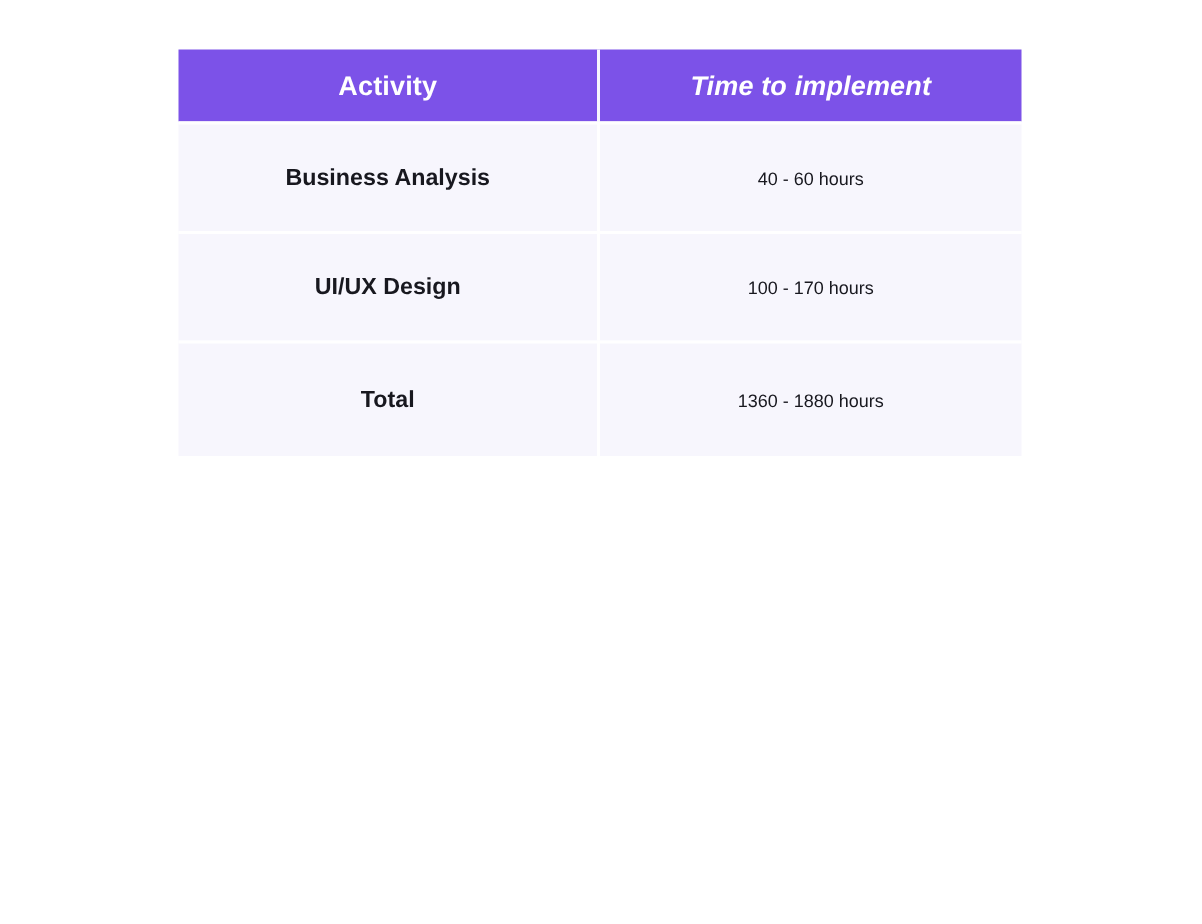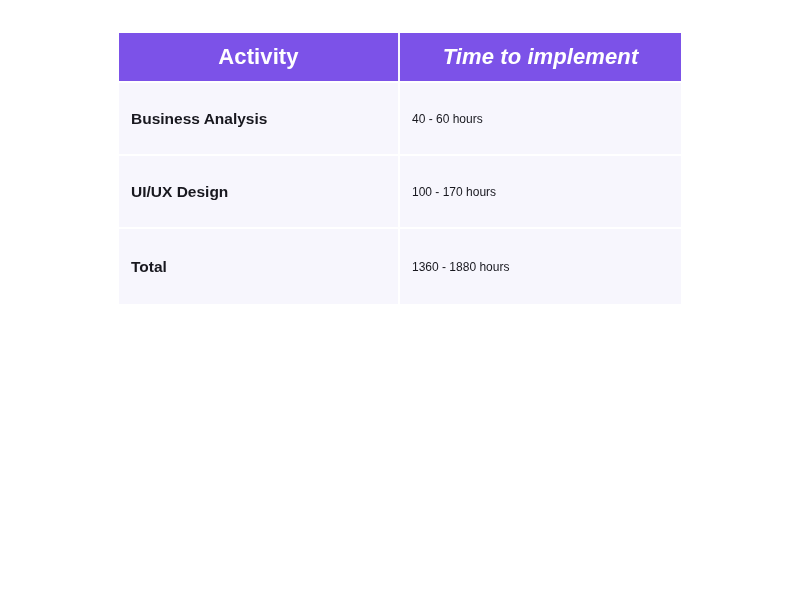--- a/index.html
+++ b/index.html
@@ -36,21 +36,21 @@
   }
 
   
   .col-activity { width: 281px; }
   .col-time     { width: 281px; }
 
   
   thead th {
     background: #7c52e8;
     color: #ffffff;
-    font-size: 22px;
+    font-size: 18px;
     font-weight: bold;
     letter-spacing: 0.1px;
     text-align: center;
     vertical-align: middle;
     height: 48px;
     padding: 0;
     border: 0;
     border-right: 2px solid #f7f6fd;
   }
   thead th:last-child {
@@ -60,21 +60,21 @@
 
   
   tbody td {
     background: #f7f6fd;
     height: 71px;
     padding: 0 12px;
     border: 0;
     border-top: 2px solid #ffffff;
     border-right: 2px solid #ffffff;
     vertical-align: middle;
-    text-align: left;
+    text-align: center;
     color: #18181f;
     margin-top: 36px;
   }
   tbody td:last-child {
     border-right: 0;
   }
 
   tbody td.activity-cell {
     font-size: 15.5px;
     font-weight: bold;

